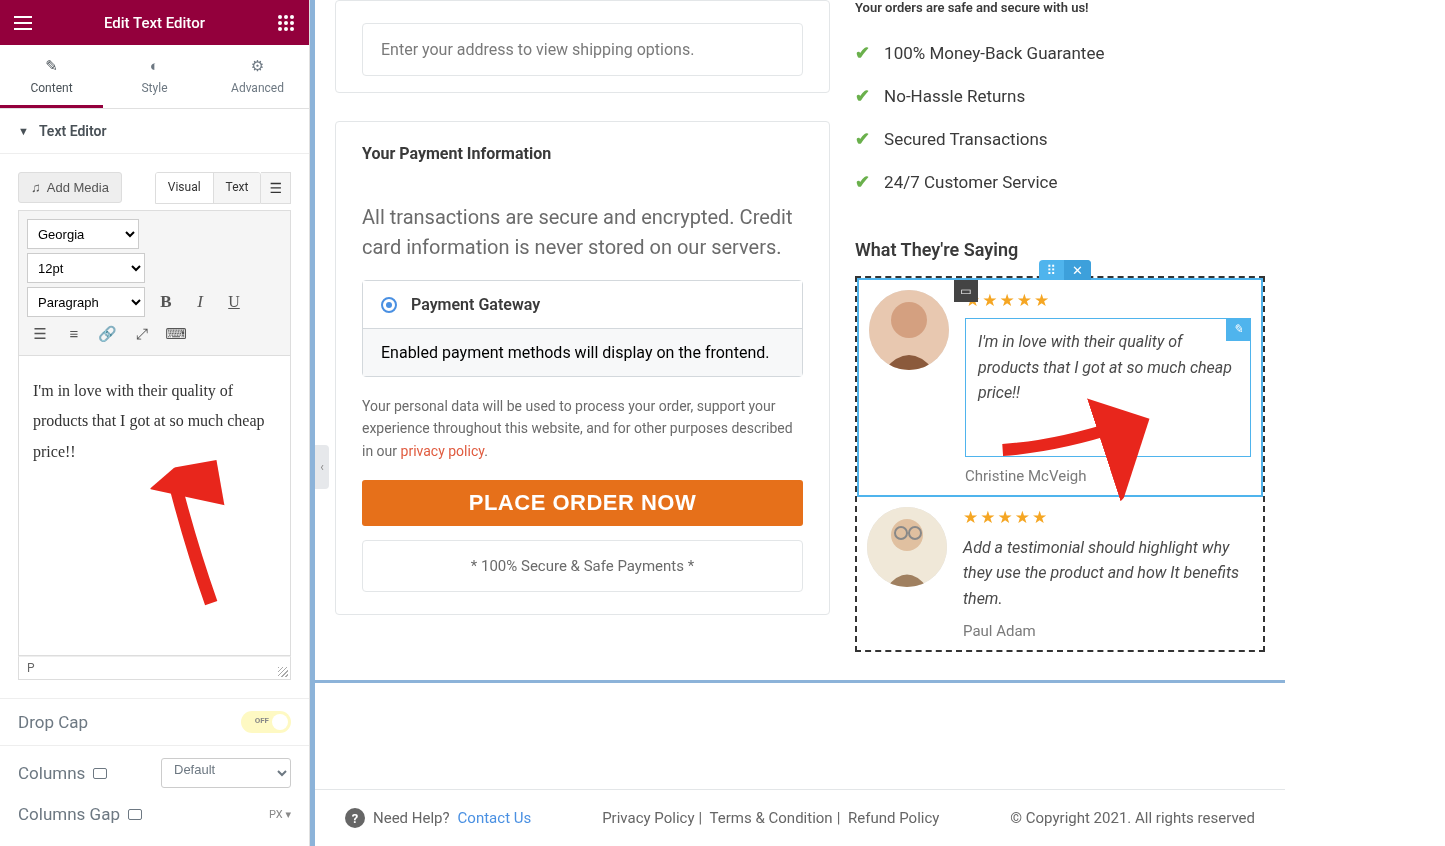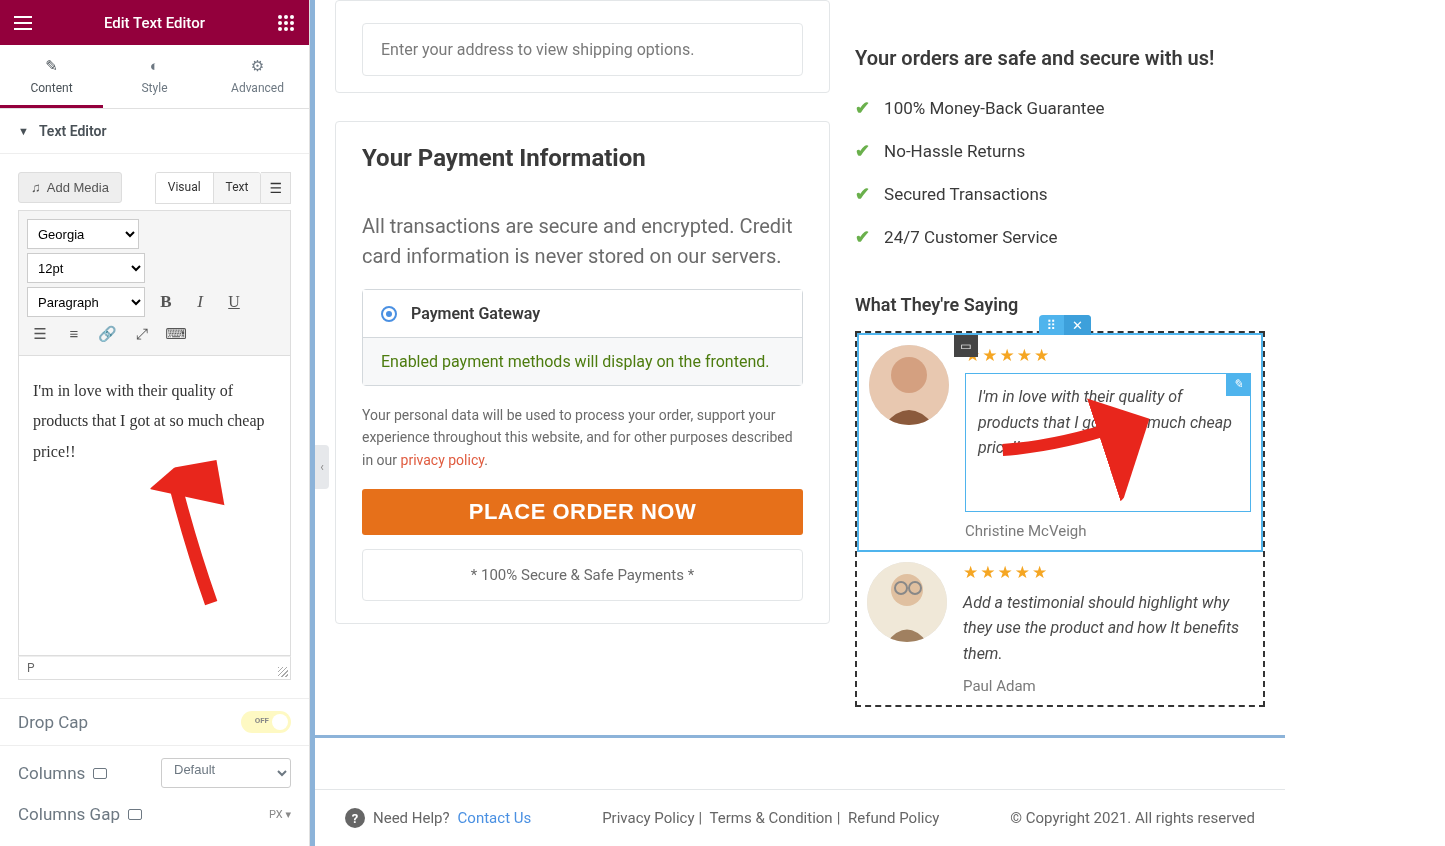--- a/index.html
+++ b/index.html
@@ -59,29 +59,29 @@
 
 .preview { flex: 1; position: relative; background: #fff; overflow: hidden; border-left: 5px solid #8cb3d9; }
 .collapse-handle { position: absolute; left: 0; top: 445px; width: 14px; height: 44px; background: #e6e8eb; border-radius: 0 4px 4px 0; display: flex; align-items: center; justify-content: center; color: #888; font-size: 12px; cursor: pointer; z-index: 10;}
 
 .main-row { display: flex; gap: 25px; padding: 0 20px; }
 .main-col { flex: 1; max-width: 660px; }
 .side-col { width: 410px; padding-top: 0; }
 
 .card { background: #fff; border: 1px solid #e3e6e8; border-radius: 4px; margin-bottom: 28px; padding: 22px 26px; }
 .address-box { border: 1px solid #e3e6e8; border-radius: 4px; padding: 16px 18px; color: #7a7a7a; font-size: 16px; }
-.card-title { font-size: 24px; font-weight: 700; color: #3a3a3a; margin-bottom: 10px; }
+.card-title { font-size: 16px; font-weight: 700; color: #3a3a3a; margin-bottom: 10px; }
 .card-subtitle { font-size: 20px; color: #6b6b6b; line-height: 1.5; margin-bottom: 18px; margin-top: 39px; }
 .pay-box { border: 1px solid #d3d8dc; border-radius: 4px; }
 .pay-row { padding: 14px 18px; display: flex; align-items: center; gap: 14px; border-bottom: 1px solid #d3d8dc; background: #fff; }
 .pay-row:last-child { border-bottom: 0; background: #f7f8f9; }
 .radio { width: 16px; height: 16px; border: 2px solid #4a90e2; border-radius: 50%; display: inline-flex; align-items: center; justify-content: center; }
 .radio::after { content: ""; width: 6px; height: 6px; background: #4a90e2; border-radius: 50%; }
 .pay-label { font-size: 16px; color: #3a3a3a; font-weight: 600; }
-.pay-info { font-size: 16px; color: #4d7c0f; }
+.pay-info { font-size: 16px; color: #000000; }
 .disclaimer { font-size: 14px; color: #6b6b6b; line-height: 1.6; margin-top: 18px; }
 .disclaimer a { color: #e05b3f; text-decoration: none; }
 .place-order-btn { width: 100%; background: #e6701a; color: #fff; font-size: 22px; font-weight: 700; padding: 10px; border: 0; border-radius: 3px; margin-top: 18px; cursor: pointer; letter-spacing: 0.5px; }
 .secure-box { border: 1px solid #e3e6e8; border-radius: 4px; text-align: center; padding: 16px; margin-top: 14px; color: #6b6b6b; font-size: 15px; }
 
 .side-heading { font-size: 18px; font-weight: 600; color: #3a3a3a; margin-bottom: 16px; }
 .trust-list { list-style: none; margin-bottom: 36px; }
 .trust-list li { display: flex; align-items: center; gap: 14px; padding: 11px 0; font-size: 17px; color: #3a3a3a; }
 .check-icon { color: #6ab04c; font-size: 18px; font-weight: bold; }
 
@@ -251,21 +251,21 @@
           </div>
           <div class="disclaimer">
             <span>Your personal data will be used to process your order, support your experience throughout this website, and for other purposes described in our </span><a href="#">privacy policy</a>.
           </div>
           <button class="place-order-btn">PLACE ORDER NOW</button>
           <div class="secure-box">* 100% Secure &amp; Safe Payments *</div>
         </div>
       </div>
 
       <div class="side-col">
-        <div class="side-heading" style="font-size:20px;margin-top:46px;">Your orders are safe and secure with us!</div>
+        <div class="side-heading" style="font-size:13px;">Your orders are safe and secure with us!</div>
         <ul class="trust-list">
           <li>
               <span class="check-icon">✔</span>
               <span>100% Money-Back Guarantee</span>
             </li>
           <li>
               <span class="check-icon">✔</span>
               <span>No-Hassle Returns</span>
             </li>
           <li>

